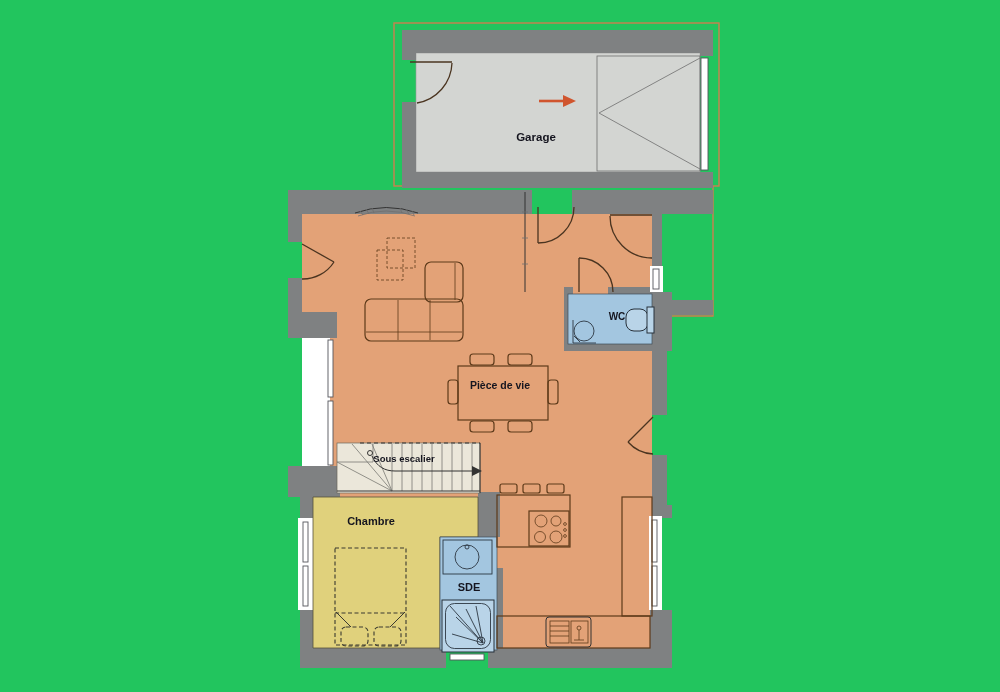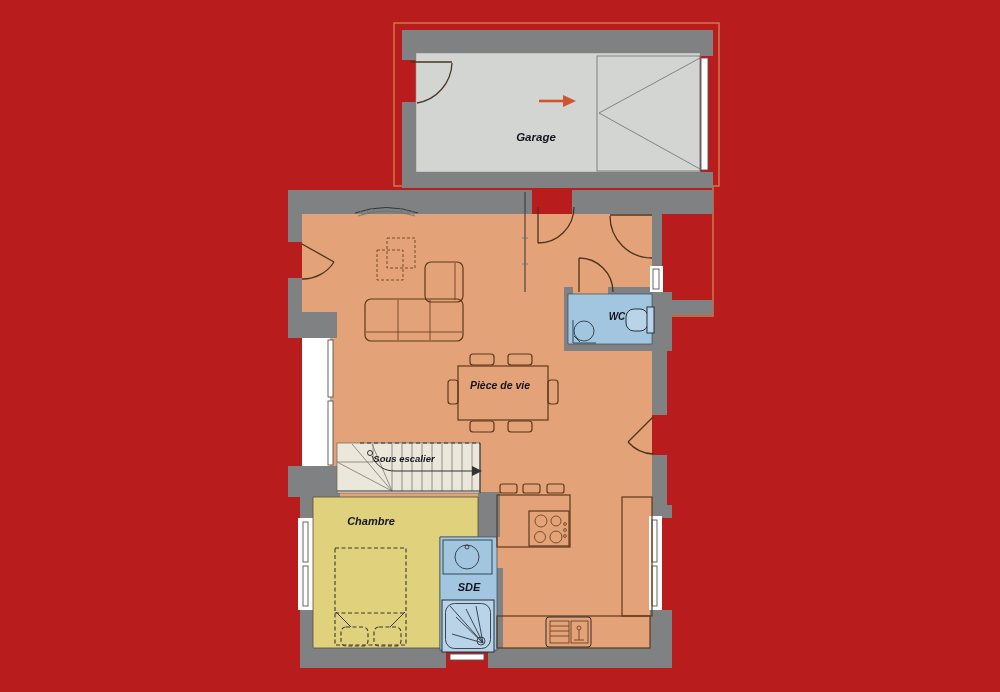--- a/index.html
+++ b/index.html
@@ -1,17 +1,17 @@
 <!DOCTYPE html>
 <html style="--wall: #7f8182; --garage_floor: #d3d5d2; --living_floor: #e3a277; --bedroom_floor: #e0d17c; --wet_floor: #a3c6e0; --stairs_floor: #ebe7da; --outline: #cd7f50; --arrow: #d0552e; --furniture: #5d3a1a; --fixture_fill: #b9d4e8; --label_text: #15151f;"><head>
 <meta charset="utf-8">
 <style>
   html,body{margin:0;padding:0;background:#ffffff;}
-  #stage{position:relative;width:1000px;height:692px;background:#b91c1c;overflow:hidden;
-         font-family:"Liberation Sans",sans-serif;font-style:italic;}
+  #stage{position:relative;width:1000px;height:692px;background:#22c55e;overflow:hidden;
+         font-family:"Liberation Sans",sans-serif;}
   svg{position:absolute;left:0;top:0;}
   .wall{fill:var(--wall);}
   .floor-garage{fill:var(--garage_floor);stroke:#9a9c99;stroke-width:0.6;}
   .floor-living{fill:var(--living_floor);}
   .floor-bed{fill:var(--bedroom_floor);stroke:#55503a;stroke-width:0.8;}
   .floor-wet{fill:var(--wet_floor);stroke:#3c4a58;stroke-width:0.7;}
   .floor-stairs{fill:var(--stairs_floor);stroke:#6a675c;stroke-width:0.7;}
   .outline{stroke:var(--outline);fill:none;stroke-width:1.4;}
   .furn{stroke:var(--furniture);fill:none;stroke-width:1.2;}
   .furn-thin{stroke:var(--furniture);fill:none;stroke-width:0.8;}

